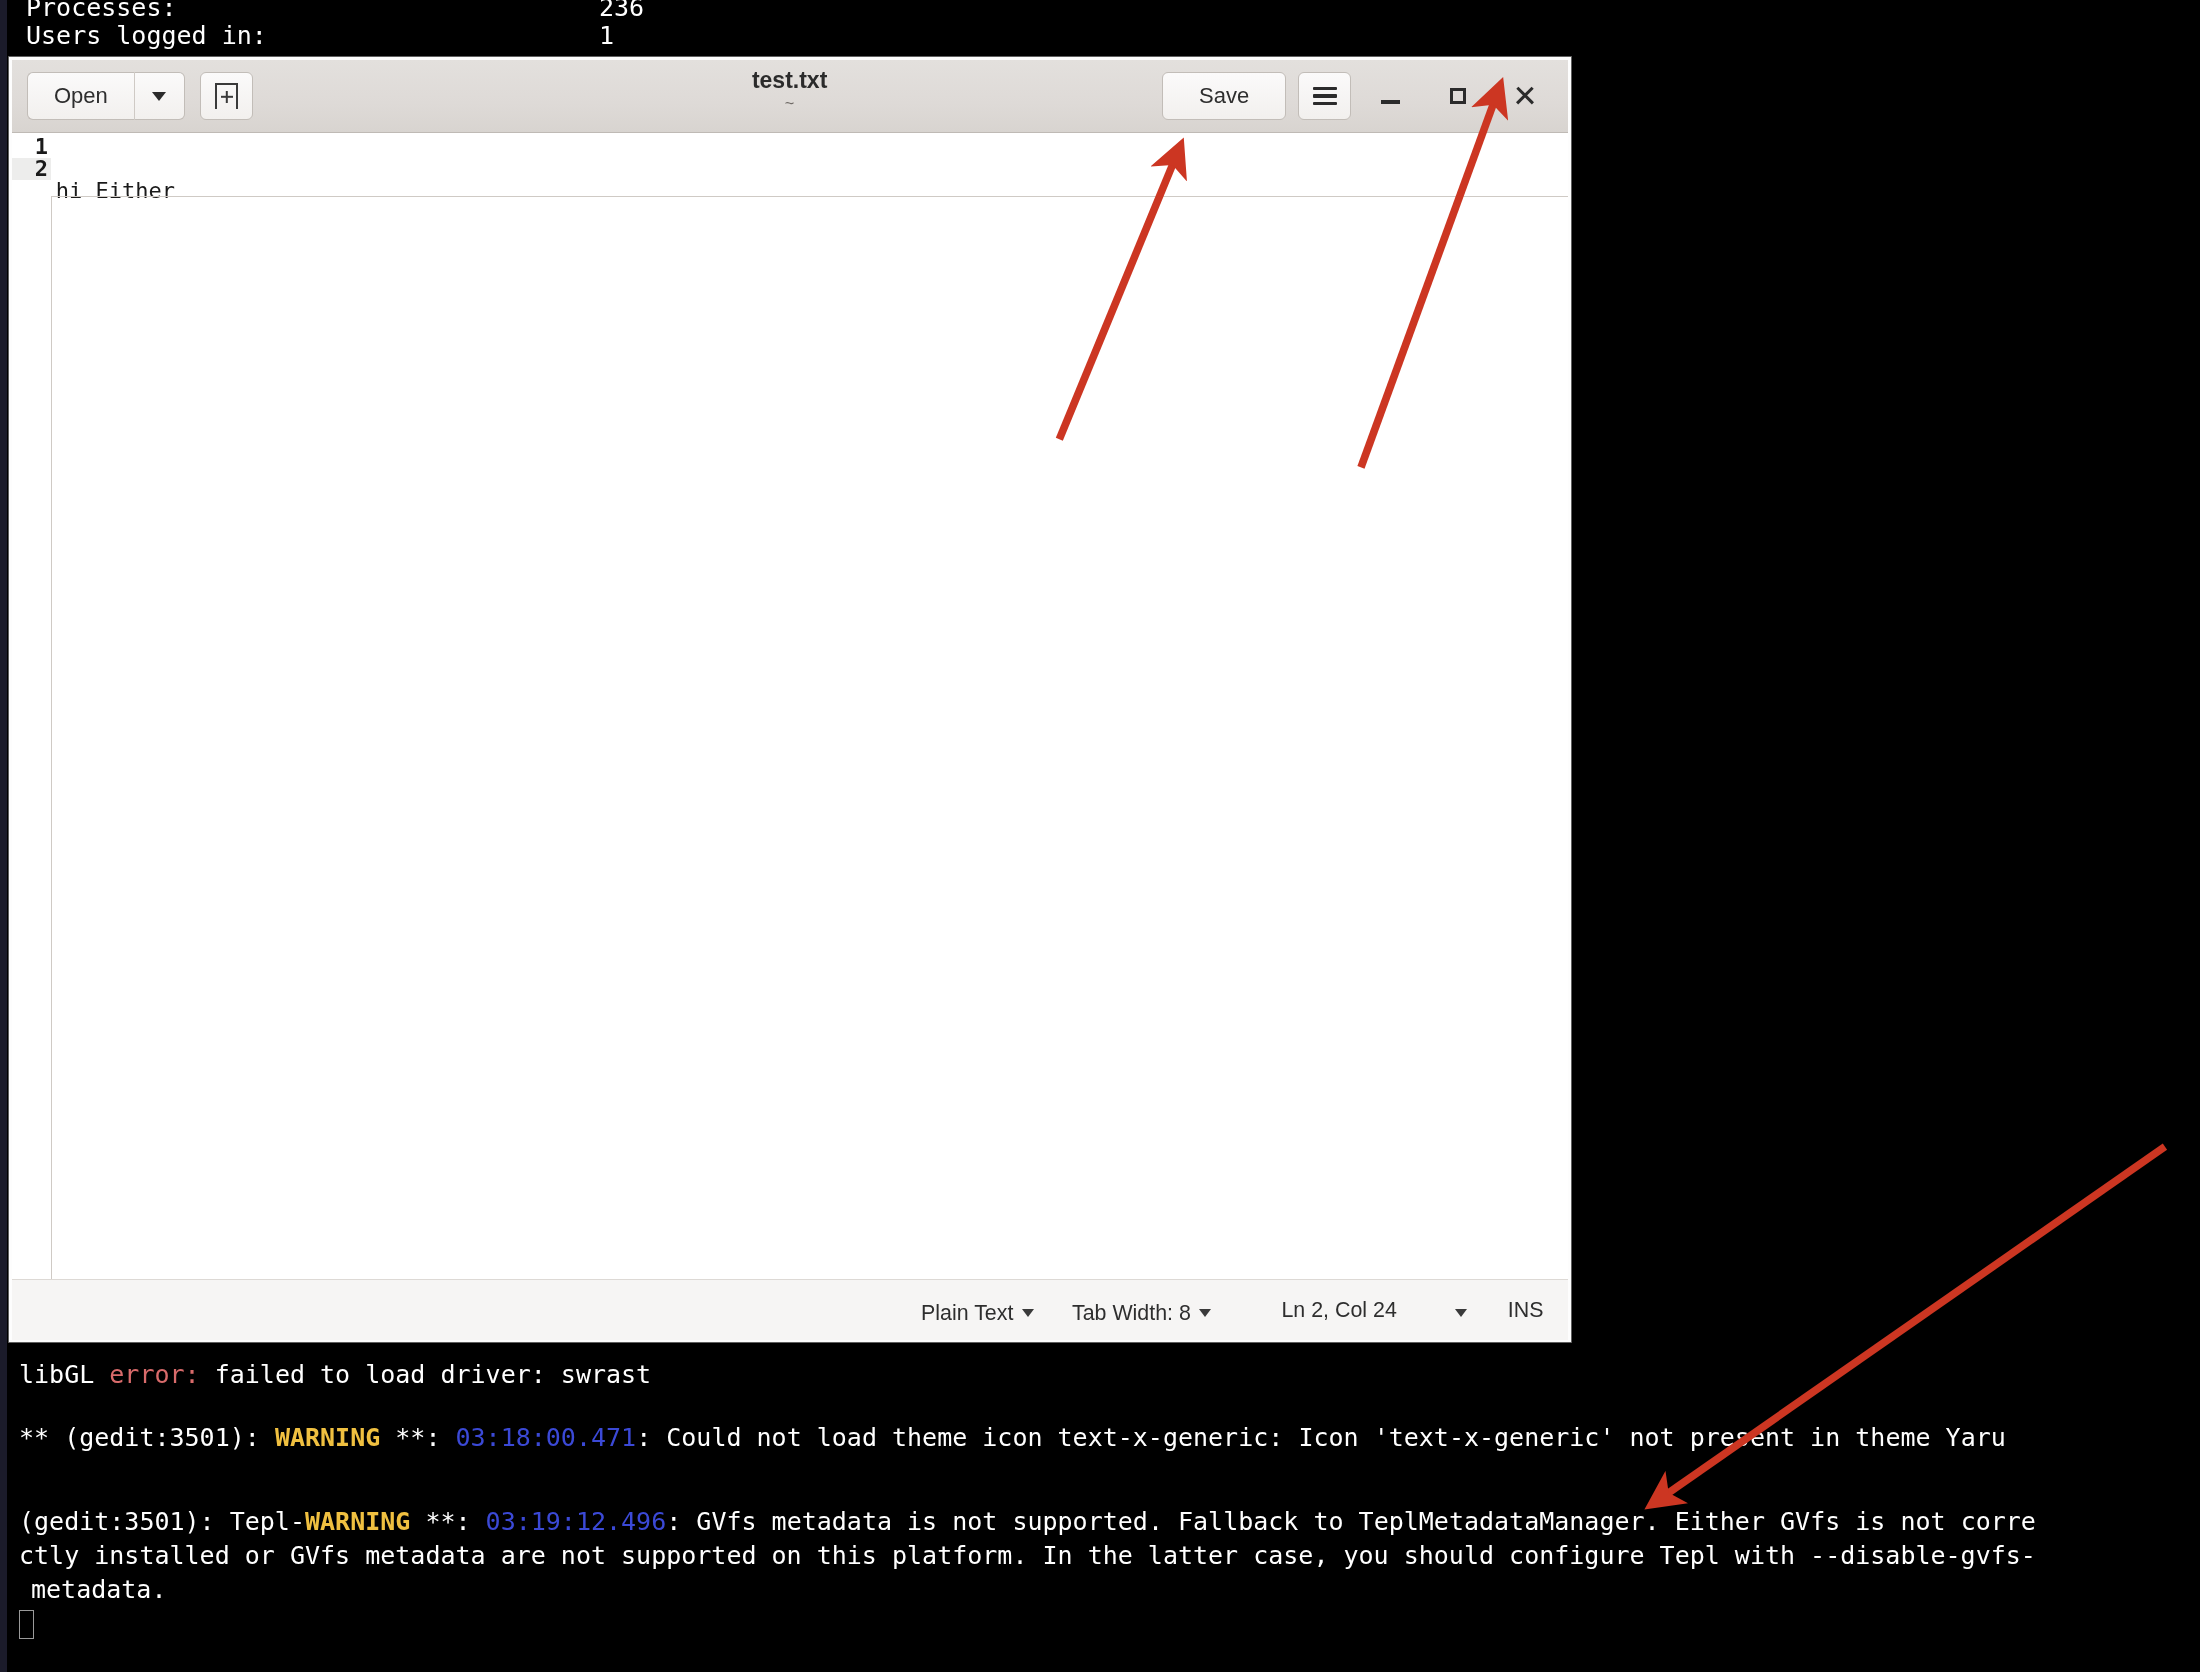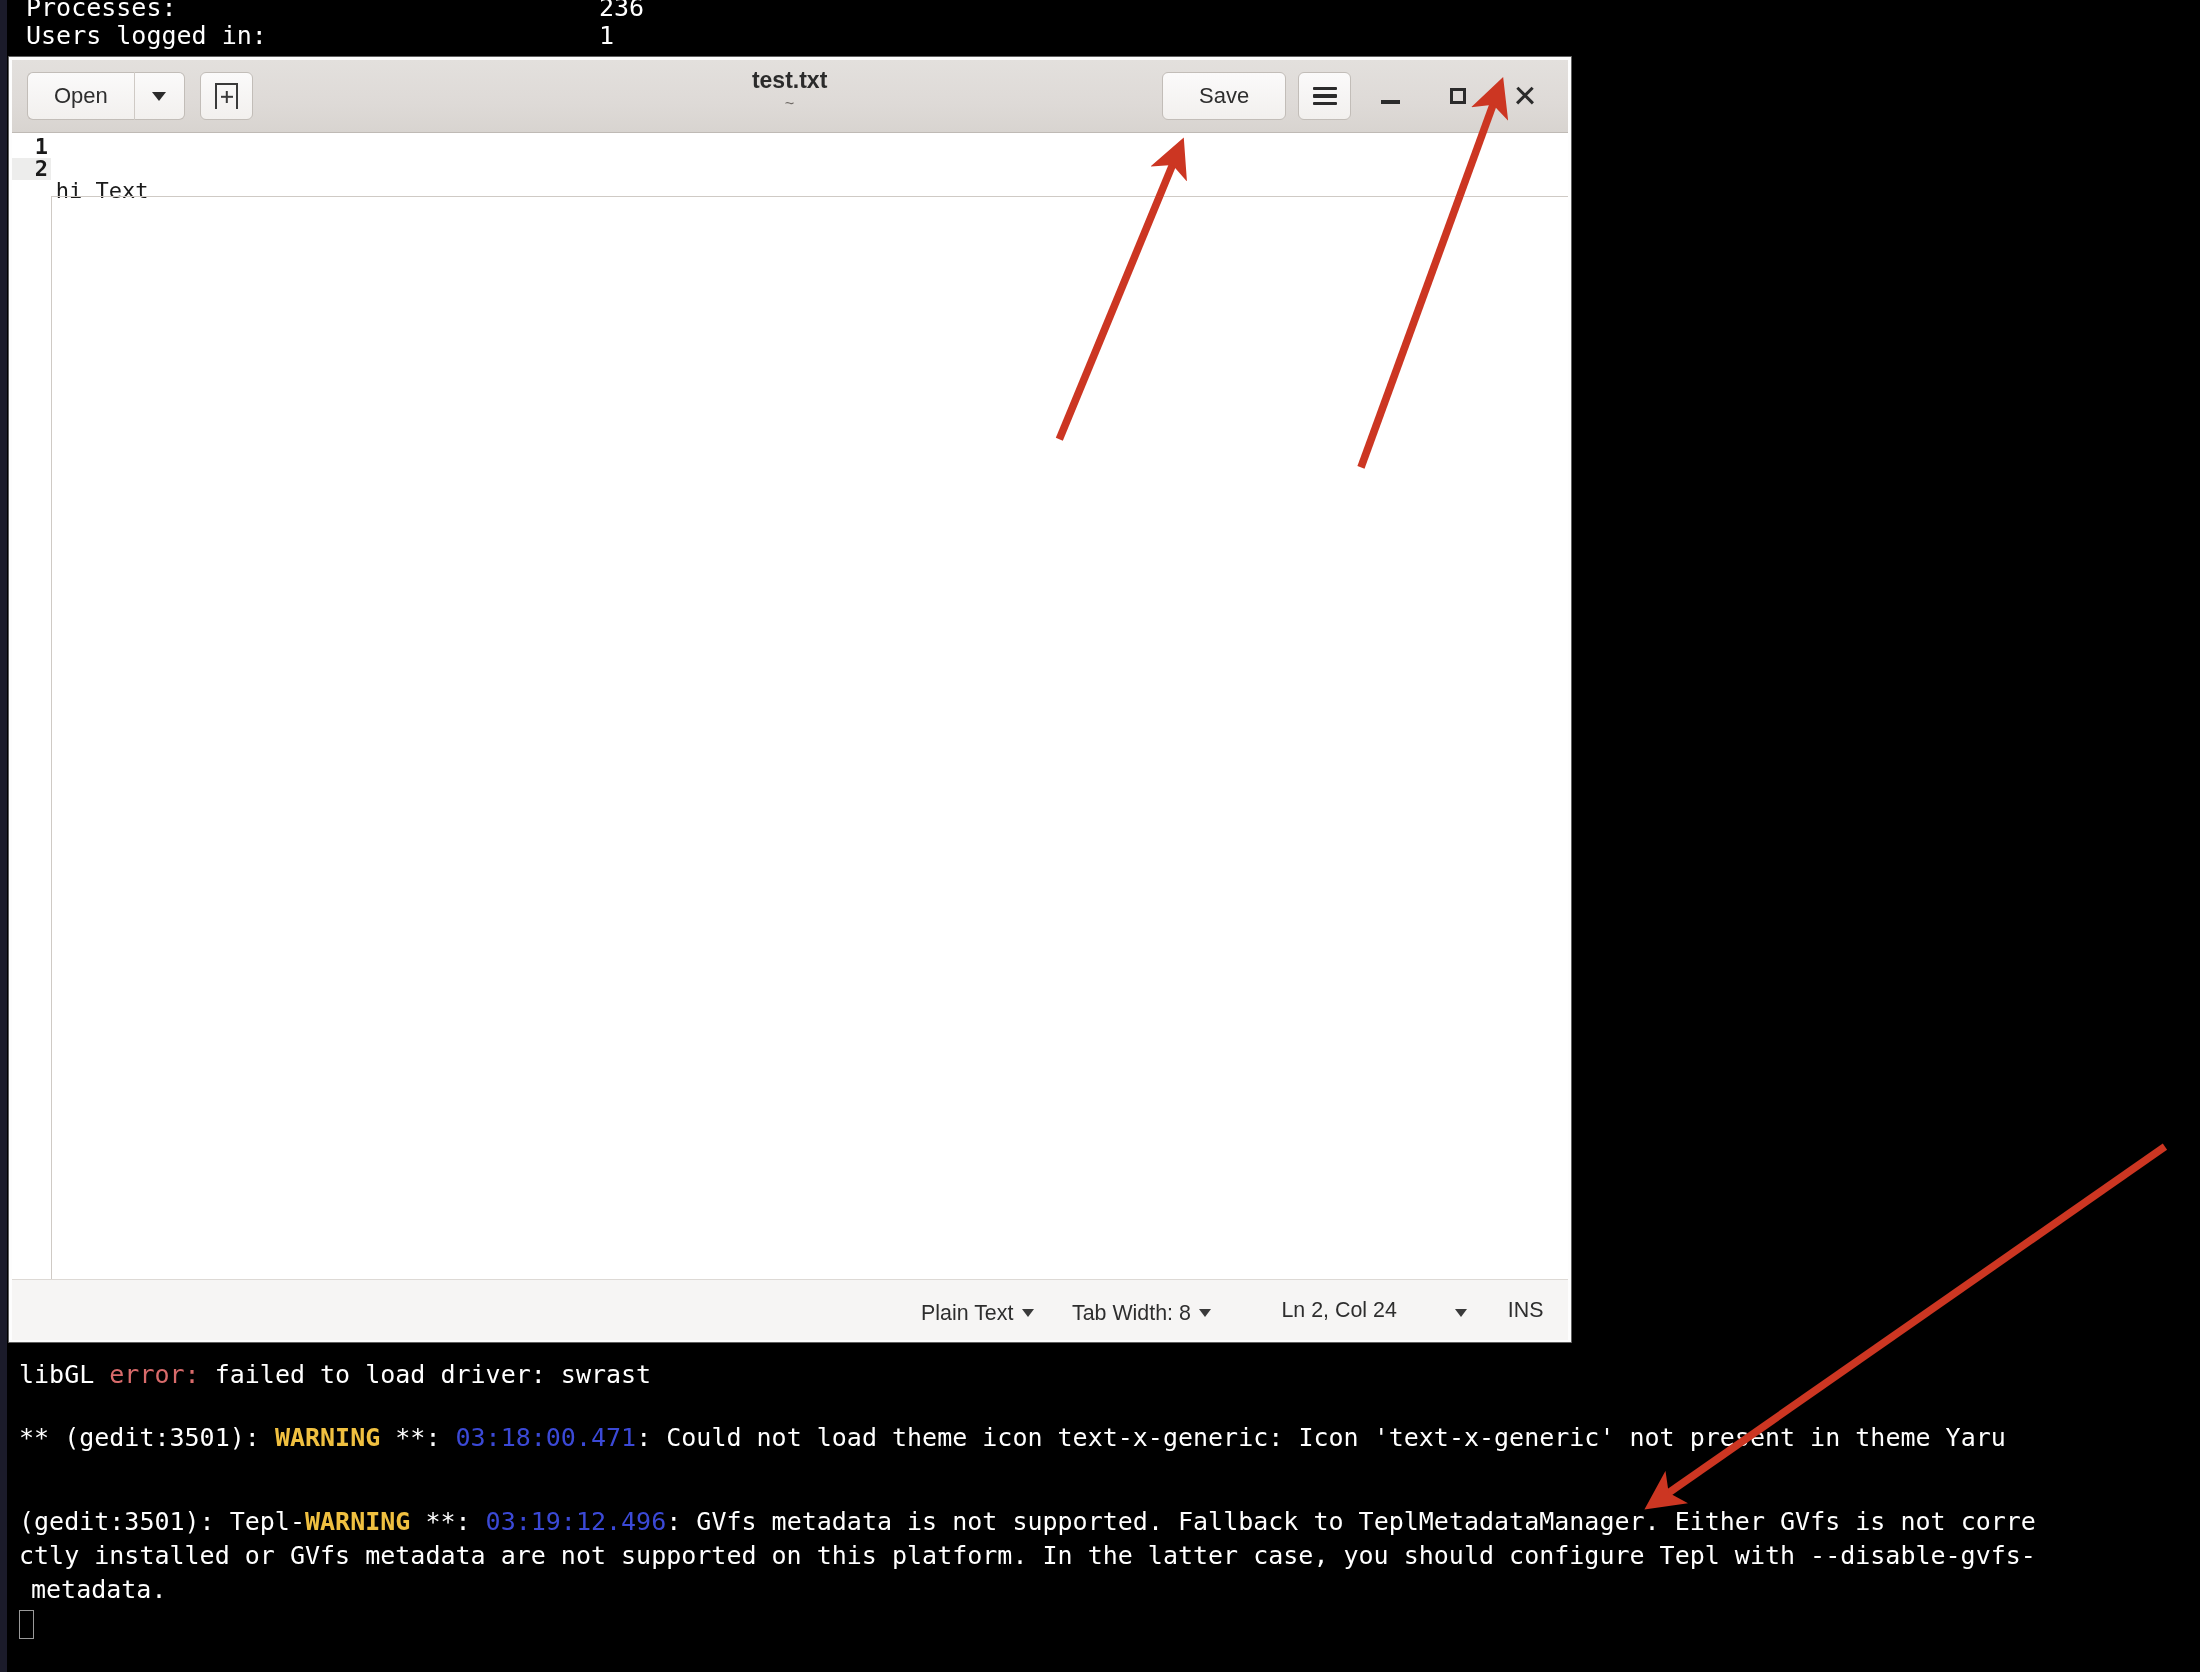--- a/index.html
+++ b/index.html
@@ -315,21 +315,21 @@
         </div>
       </div>
     </div>
 
     <div class="editor-wrap">
       <div class="gutter">
         <div class="gline">1</div>
         <div class="gline cur">2</div>
       </div>
       <div class="code">
-        <div class="cline">hi Text</div>
+        <div class="cline">hi Either</div>
       </div>
       <div class="editor-inner-border"></div>
     </div>
 
     <div class="statusbar">
       <div class="sb-item">
         <span>Plain Text</span>
         <span class="sb-caret"></span>
       </div>
       <div class="sb-item">

